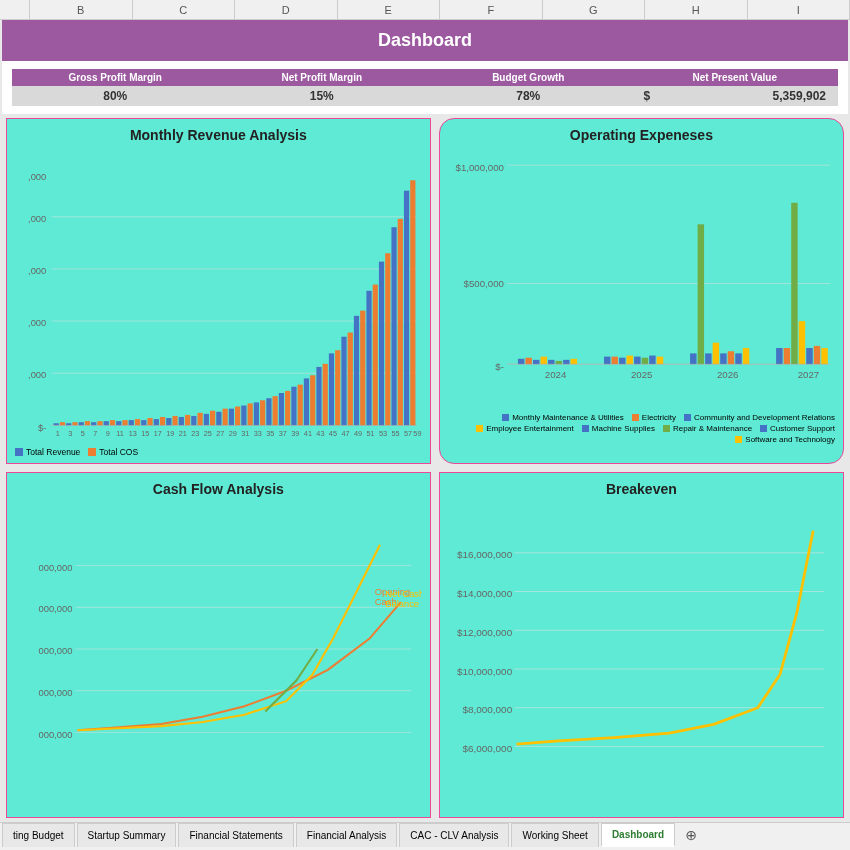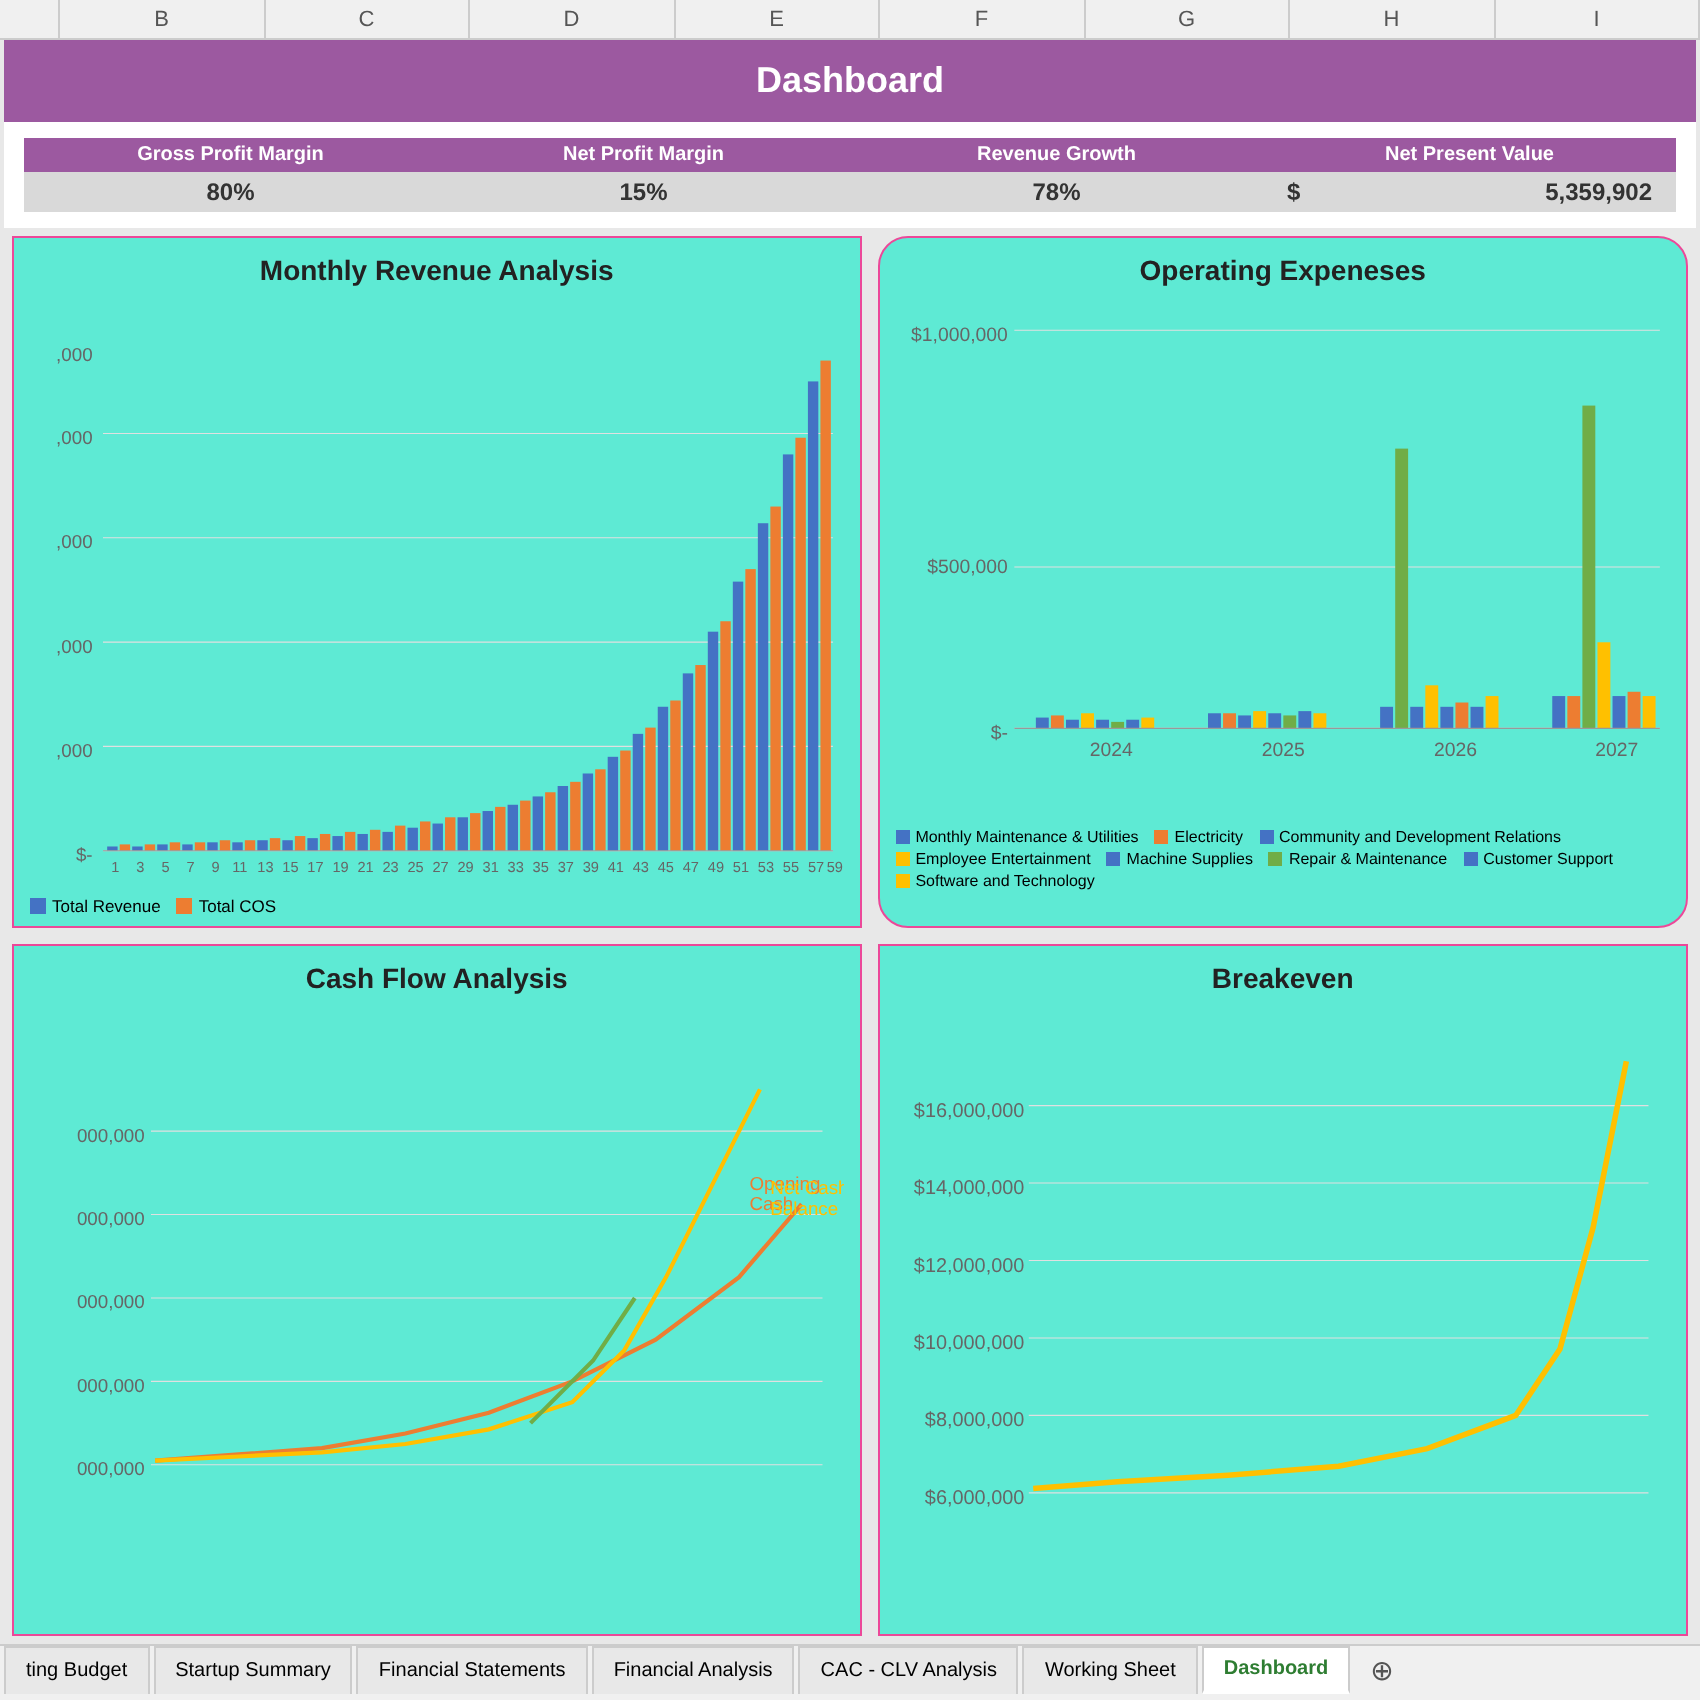--- a/index.html
+++ b/index.html
@@ -180,21 +180,21 @@
   <div class="kpi-row">
     <div class="kpi-card">
       <div class="kpi-label">Gross Profit Margin</div>
       <div class="kpi-value">80%</div>
     </div>
     <div class="kpi-card">
       <div class="kpi-label">Net Profit Margin</div>
       <div class="kpi-value">15%</div>
     </div>
     <div class="kpi-card">
-      <div class="kpi-label">Revenue Growth</div>
+      <div class="kpi-label">Budget Growth</div>
       <div class="kpi-value">78%</div>
     </div>
     <div class="kpi-card">
       <div class="kpi-label">Net Present Value</div>
       <div class="kpi-value dollar">
         <span>$</span>
         <span>5,359,902</span>
       </div>
     </div>
   </div>
@@ -401,21 +401,21 @@
         <rect x="347" y="185" width="6" height="15" fill="#ffc000"></rect>
 
         <line x1="55" y1="200" x2="355" y2="200" stroke="#999" stroke-width="0.5"></line>
 
         <text x="100" y="213" font-size="9" fill="#666" text-anchor="middle">2024</text>
         <text x="180" y="213" font-size="9" fill="#666" text-anchor="middle">2025</text>
         <text x="260" y="213" font-size="9" fill="#666" text-anchor="middle">2026</text>
         <text x="335" y="213" font-size="9" fill="#666" text-anchor="middle">2027</text>
       </svg>
       
-      <div class="legend" style="font-size:8px;">
+      <div class="legend" style="font-size:8px;justify-content:flex-end;">
         <div class="legend-item">
           <span class="legend-dot" style="background:#4472c4;width:7px;height:7px;"></span>
           <span>Monthly Maintenance &amp; Utilities</span>
         </div>
         <div class="legend-item">
           <span class="legend-dot" style="background:#ed7d31;width:7px;height:7px;"></span>
           <span>Electricity</span>
         </div>
         <div class="legend-item">
           <span class="legend-dot" style="background:#4472c4;width:7px;height:7px;"></span>

